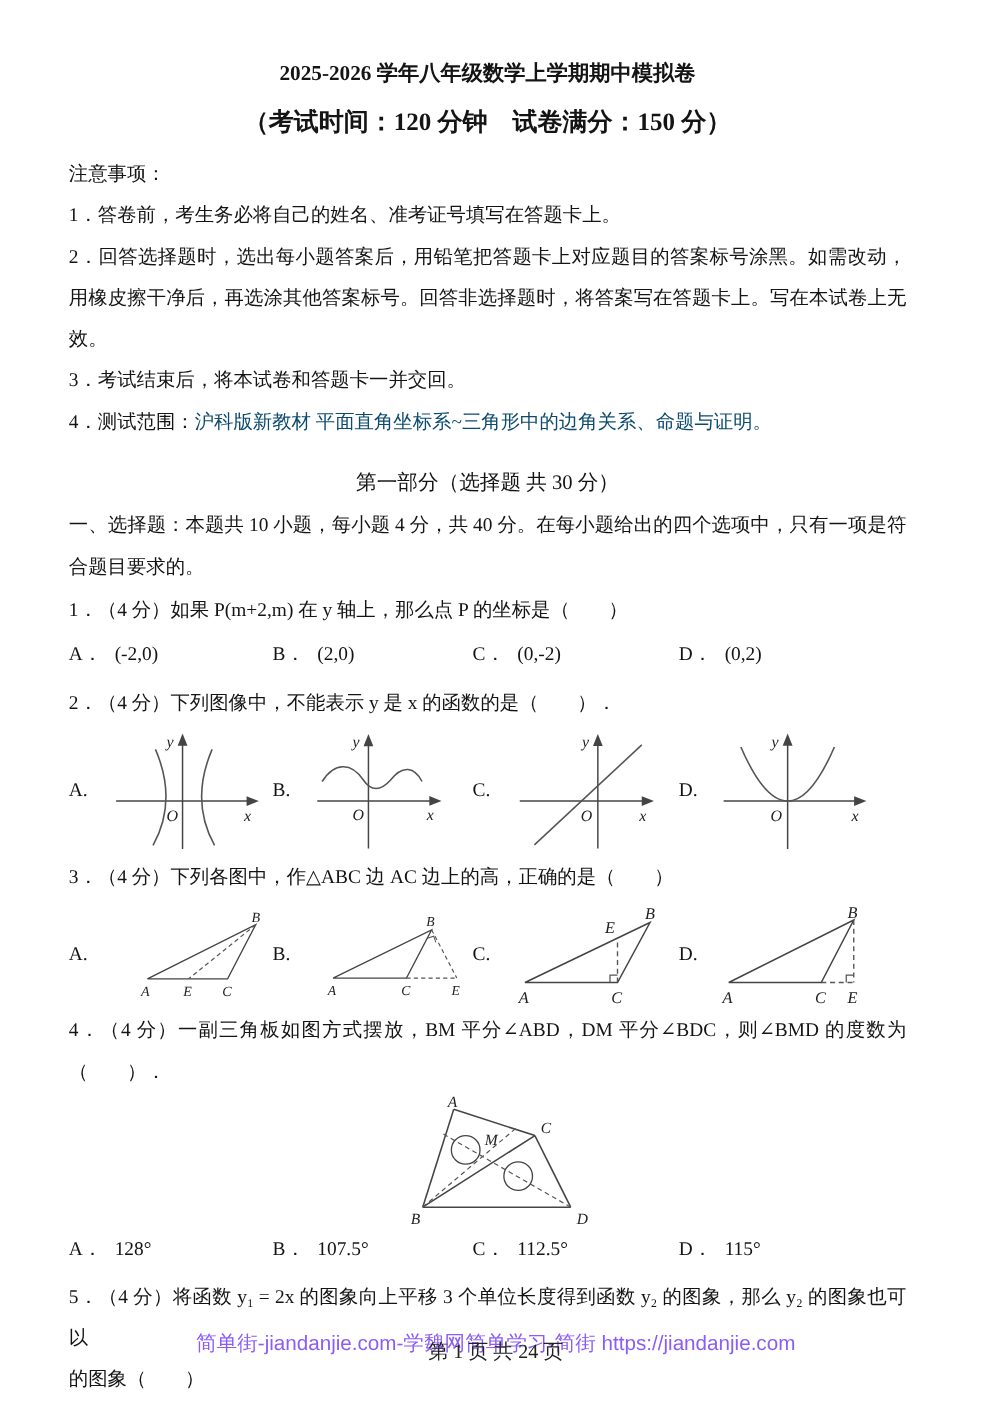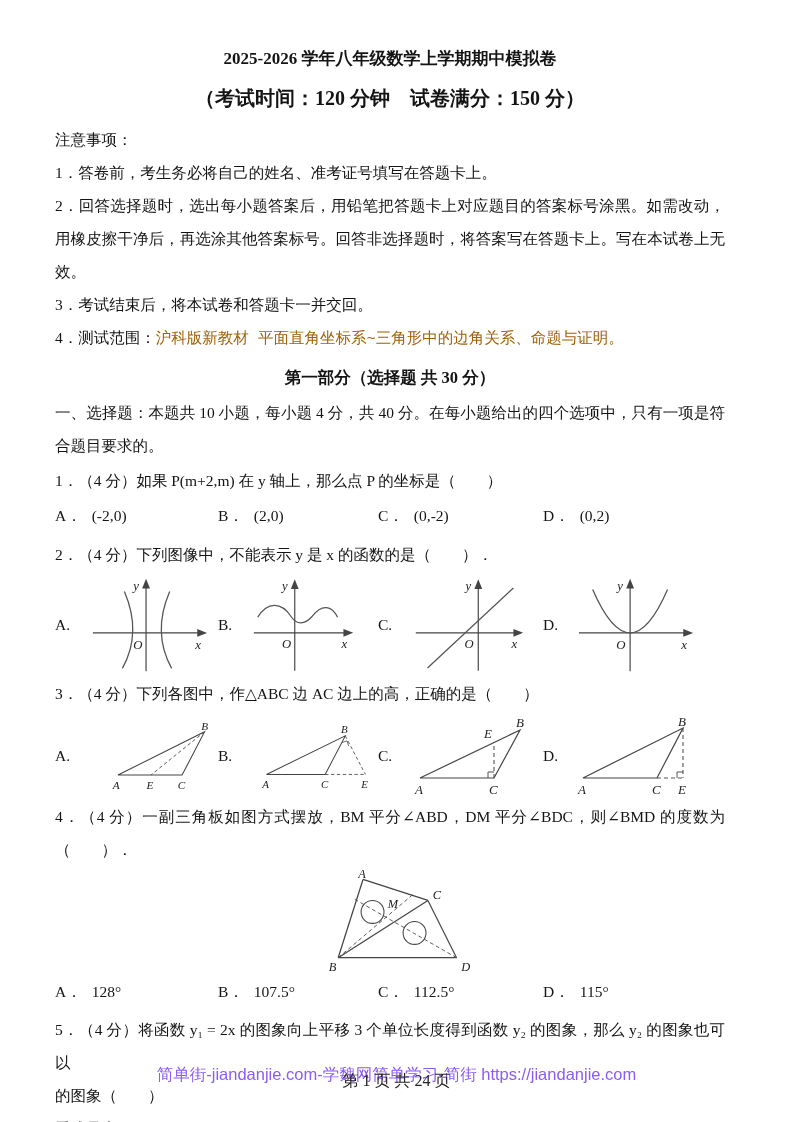--- a/index.html
+++ b/index.html
@@ -12,22 +12,22 @@
     padding:46px 68px 0 55px;
     font-family:"Liberation Serif","DejaVu Serif",serif;
     color:#141414;
     font-size:15.5px;
     overflow:hidden;
   }
   .doc-title{text-align:center;font-weight:bold;font-size:17px;line-height:1.5;}
   .doc-subtitle{text-align:center;font-weight:bold;font-size:20px;line-height:1.5;margin-top:11px;}
   .para{line-height:2.13;text-align:justify;margin:0;}
   .notice-head{margin-top:10px;}
-  .red{color:#a16207;font-family:Liberation Mono, monospace;}
-  .section-header{text-align:center;font-weight:bold;font-size:16.5px;line-height:2.2;margin-top:4px;}
+  .red{color:#0c4a6e;}
+  .section-header{text-align:center;font-weight:normal;font-size:16.5px;line-height:2.2;margin-top:14px;}
   .q-stem{line-height:2.13;margin-top:2px;}
   .opt-row{display:grid;grid-template-columns:163px 160px 165px 1fr;line-height:2.5;}
   .opt-cell span{display:inline-block;}
   .opt-label{margin-right:10px;}
   .fig-row{display:grid;grid-template-columns:163px 160px 165px 1fr;align-items:center;margin:4px 0 2px 0;}
   .fig-cell{display:flex;align-items:center;}
   .fig-letter{width:30px;flex:0 0 auto;}
   svg{display:block;}
   svg text{font-family:"Liberation Serif","DejaVu Serif",serif;font-style:italic;fill:#222;}
   .center-fig{margin:2px 0 0 270px;}

